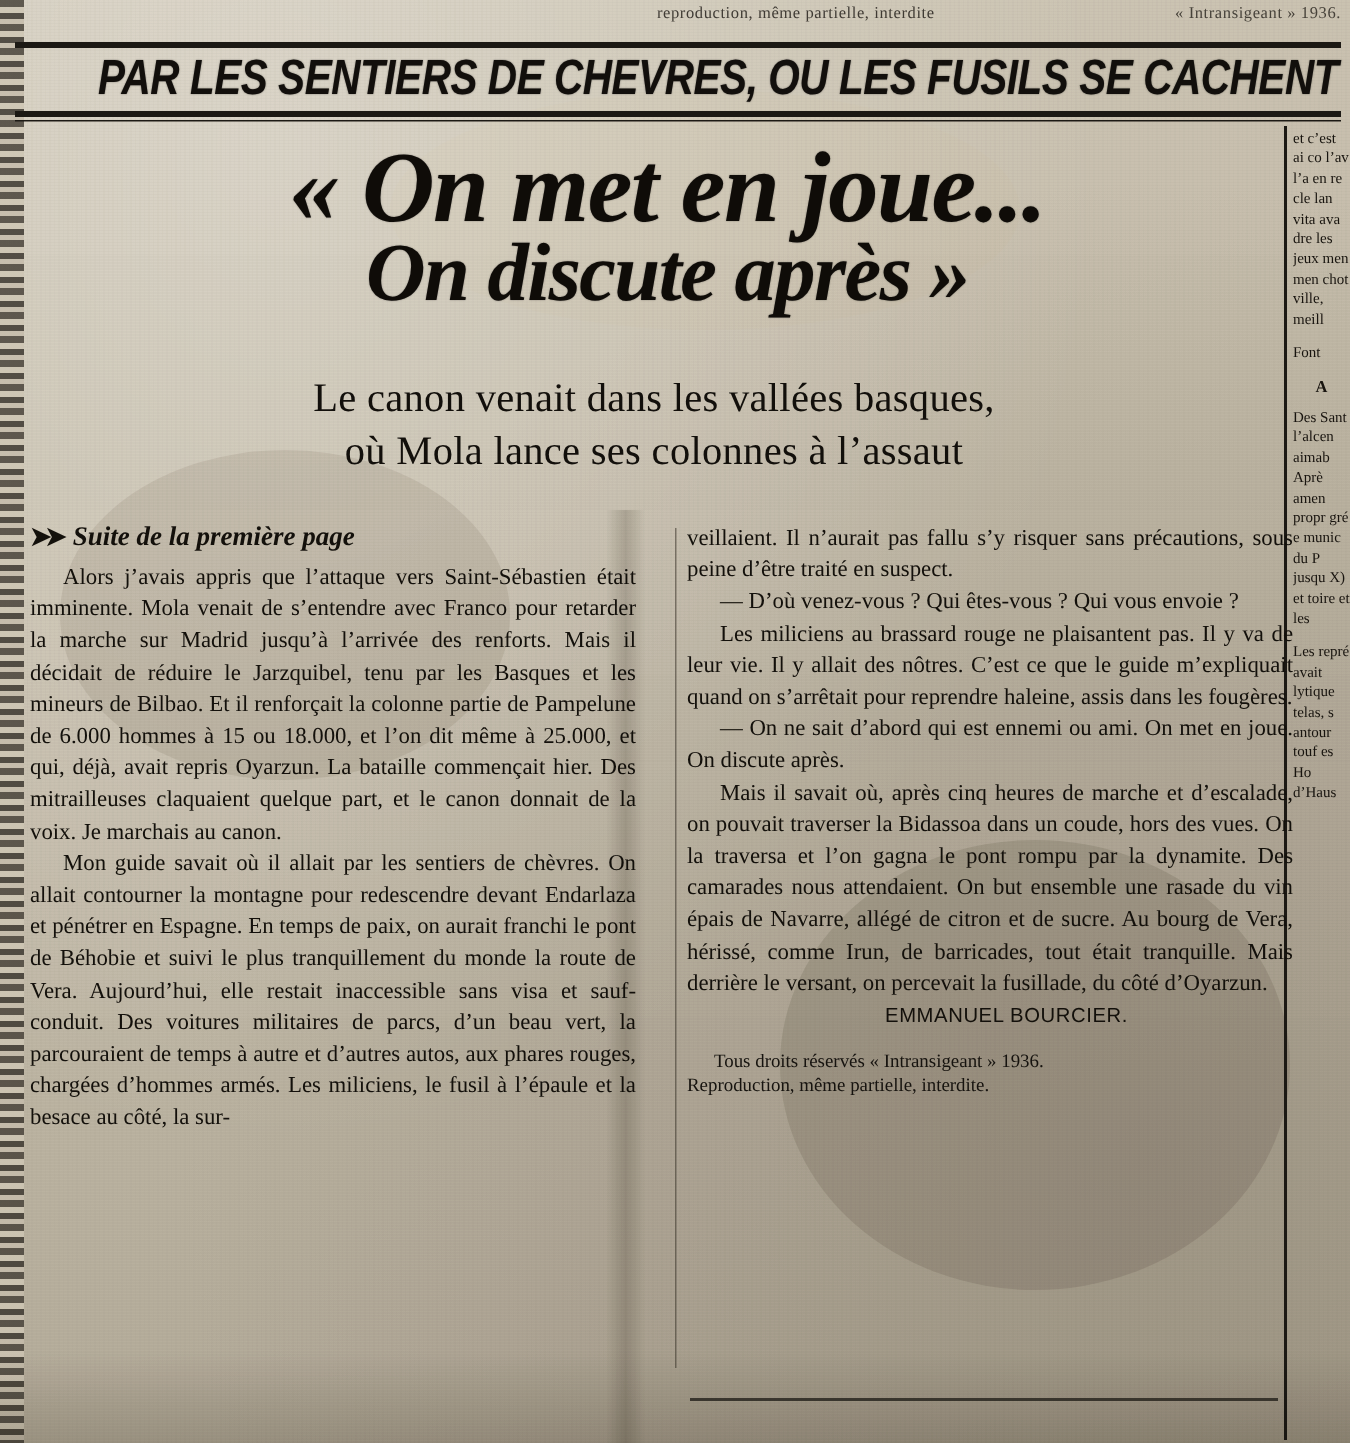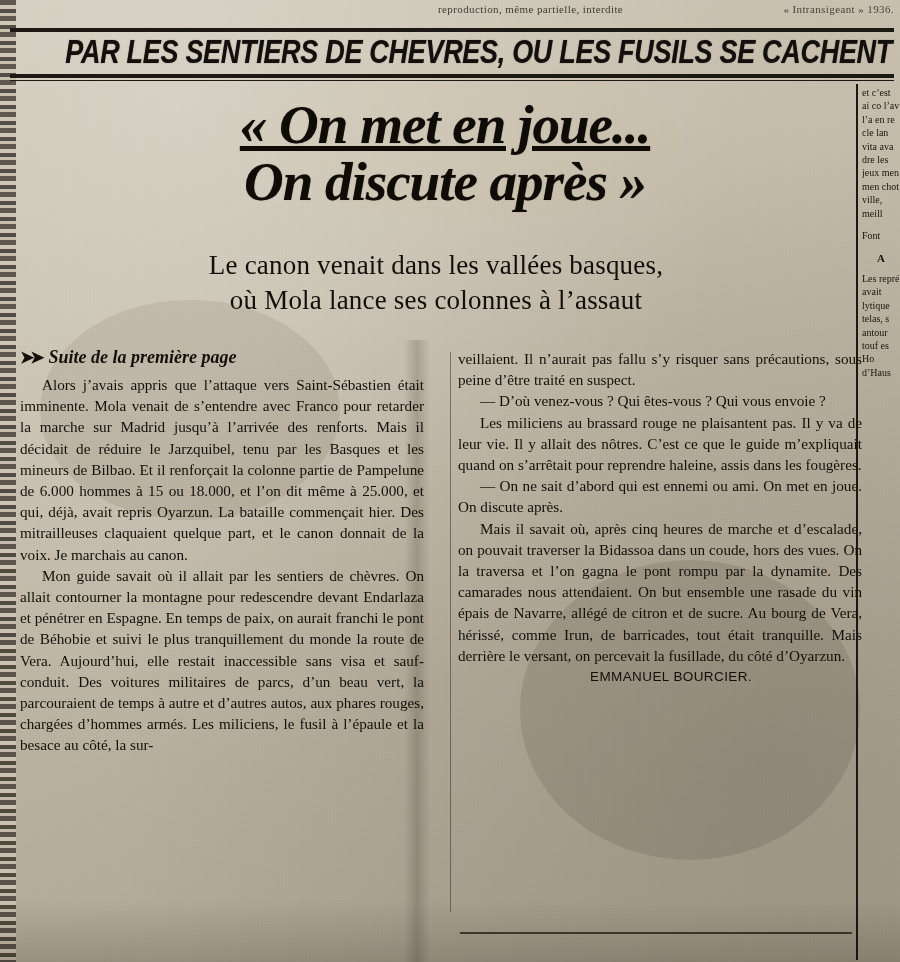--- a/index.html
+++ b/index.html
@@ -110,26 +110,25 @@
     position: absolute;
     left: 20px; top: 96px;
     width: 850px;
     text-align: center;
     font-family: "Liberation Serif", serif;
     font-weight: bold;
     font-style: italic;
     color: #13100d;
   }
   .headline .hl1 {
-    font-size: 55px;
+    font-size: 67px;
     line-height: 58px;
     letter-spacing: -1px;
     white-space: nowrap;
     text-shadow: 0 0 1px rgba(0,0,0,.45);
-    text-decoration: underline;
   }
   .headline .hl2 {
     font-size: 55px;
     line-height: 60px;
     letter-spacing: -1px;
     white-space: nowrap;
     text-shadow: 0 0 1px rgba(0,0,0,.45);
     margin-top: -2px;
   }
 
@@ -289,28 +288,33 @@
       <p>Mon guide savait où il allait par les sentiers de chèvres. On allait contourner la montagne pour redescendre devant Endarlaza et pénétrer en Espagne. En temps de paix, on aurait franchi le pont de Béhobie et suivi le plus tranquillement du monde la route de Vera. Aujourd’hui, elle restait inaccessible sans visa et sauf-conduit. Des voitures militaires de parcs, d’un beau vert, la parcouraient de temps à autre et d’autres autos, aux phares rouges, chargées d’hommes armés. Les miliciens, le fusil à l’épaule et la besace au côté, la sur-</p>
     </div>
 
     <div class="col col-right">
       <p class="noindent">veillaient. Il n’aurait pas fallu s’y risquer sans précautions, sous peine d’être traité en suspect.</p>
       <p>— D’où venez-vous ? Qui êtes-vous ? Qui vous envoie ?</p>
       <p>Les miliciens au brassard rouge ne plaisantent pas. Il y va de leur vie. Il y allait des nôtres. C’est ce que le guide m’expliquait quand on s’arrêtait pour reprendre haleine, assis dans les fougères.</p>
       <p>— On ne sait d’abord qui est ennemi ou ami. On met en joue. On discute après.</p>
       <p>Mais il savait où, après cinq heures de marche et d’escalade, on pouvait traverser la Bidassoa dans un coude, hors des vues. On la traversa et l’on gagna le pont rompu par la dynamite. Des camarades nous attendaient. On but ensemble une rasade du vin épais de Navarre, allégé de citron et de sucre. Au bourg de Vera, hérissé, comme Irun, de barricades, tout était tranquille. Mais derrière le versant, on percevait la fusillade, du côté d’Oyarzun.</p>
       <p class="byline">EMMANUEL BOURCIER.</p>
+      <div class="copyright">
+        <span class="ci">Tous droits réservés « Intransigeant » 1936.</span>
+        <span>Reproduction, même partielle, interdite.</span>
+      </div>
     </div>
   </div>
 
   <div class="rule" style="left:460px; top:932px; width:392px; height:2px; opacity:.75;"></div>
 
   <div class="side-col">
     <p class="sc-para">et c’est ai co l’av l’a en re cle lan vita ava dre les jeux men men chot ville, meill</p>
     <p class="sc-para">Font</p>
     <p class="sc-head">A</p>
+    <p class="sc-para">Des Sant l’alcen aimab Aprè amen propr gré e munic du P jusqu X) et toire et les</p>
     <p class="sc-para">Les repré avait lytique telas, s antour touf es Ho d’Haus</p>
   </div>
 
   <div class="crease" style="left:404px; top:340px; width:26px; height:622px; background:linear-gradient(90deg, rgba(90,82,68,0), rgba(90,82,68,.22), rgba(90,82,68,0));"></div>
   <div class="crease" style="left:0; top:900px; width:900px; height:62px; background:linear-gradient(180deg, rgba(95,88,72,0), rgba(95,88,72,.22));"></div>
 
 </div>
 
 </body></html>

